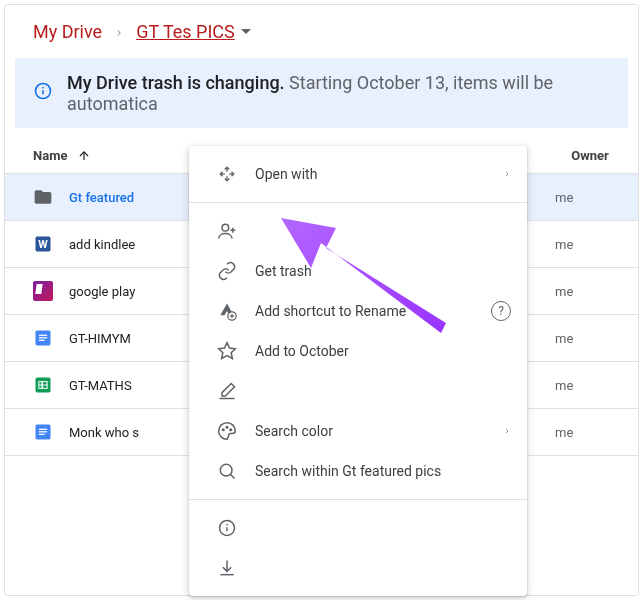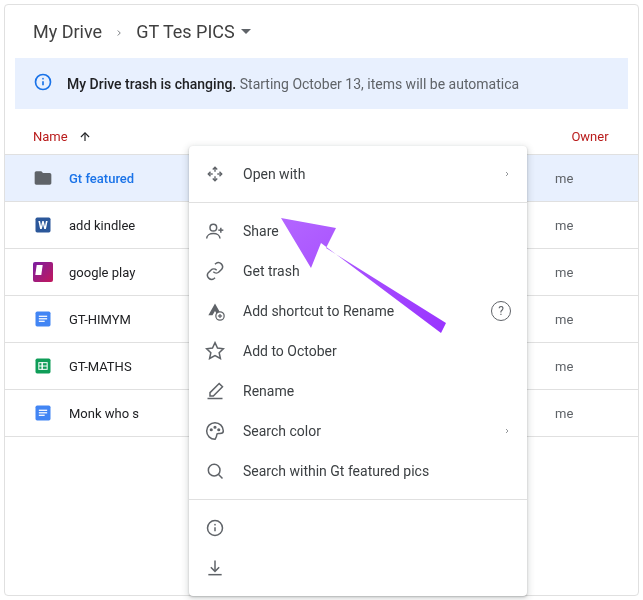--- a/index.html
+++ b/index.html
@@ -1,39 +1,39 @@
 <!DOCTYPE html>
 <html><head>
   <meta charset="utf-8">
   <style>
     * { margin: 0; padding: 0; box-sizing: border-box; font-family: 'Google Sans', Roboto, Arial, sans-serif; }
     body { background: #fff; width: 643px; height: 600px; overflow: hidden; position: relative; }
     .frame { border: 1px solid #e0e0e0; border-radius: 4px; margin: 4px; height: 592px; background: #fff; position: relative; }
-    .breadcrumb { display: flex; align-items: center; padding: 16px 28px 12px; gap: 12px; color: #404040; font-size: 18px; }
+    .breadcrumb { display: flex; align-items: center; padding: 16px 28px 12px; gap: 12px; color: #b91c1c; font-size: 18px; }
     .breadcrumb .chevron { color: #5f6368; }
-    .breadcrumb .current { display: flex; align-items: center; gap: 6px; }
-    .banner { background: #e8f0fe; display: flex; align-items: center; gap: 14px; padding: 14px 18px; margin: 4px 10px 0; font-size: 14px; color: #202124; }
+    .breadcrumb .current { display: flex; align-items: center; gap: 6px; text-decoration: underline; }
+    .banner { background: #e8f0fe; display: flex; align-items: center; gap: 14px; padding: 14px 18px; margin: 4px 10px 0; font-size: 18px; color: #202124; }
     .banner .info-icon { color: #1a73e8; }
     .banner .bold { font-weight: 500; }
     .banner .rest { color: #5f6368; font-weight: 400; }
-    .header-row { display: flex; align-items: center; padding: 20px 0 10px; font-size: 13px; color: #b91c1c; font-weight: 400; border-bottom: 1px solid #e0e0e0; }
+    .header-row { display: flex; align-items: center; padding: 20px 0 10px; font-size: 13px; color: #404040; font-weight: 700; border-bottom: 1px solid #e0e0e0; }
     .col-name { flex: 0 0 520px; padding-left: 28px; display: flex; align-items: center; gap: 10px; }
     .col-owner { flex: 0 0 100px; padding-left: 30px; text-align: center; }
     .rows { }
     .row { display: flex; align-items: center; height: 47px; border-bottom: 1px solid #e0e0e0; font-size: 13px; color: #5f6368; }
     .row .name-cell { flex: 0 0 520px; padding-left: 28px; display: flex; align-items: center; gap: 16px; color: #202124; font-weight: 400; }
     .row .owner-cell { flex: 0 0 100px; padding-left: 30px; }
     .row.selected { background: #e8f0fe; }
     .row.selected .name-cell { color: #1a73e8; font-weight: 500; }
     .file-icon { width: 20px; height: 20px; display: flex; align-items: center; justify-content: center; }
     .thumb { width: 20px; height: 20px; background: linear-gradient(135deg,#7b1fa2,#c2185b); border-radius: 2px; position: relative; }
     .thumb::after { content: ''; position: absolute; top: 3px; left: 3px; width: 6px; height: 10px; background: #fff; transform: skewX(-8deg); }
 
     .context-menu { position: absolute; top: 141px; left: 184px; width: 338px; background: #fff; border-radius: 4px; box-shadow: 0 2px 6px 2px rgba(60,64,67,0.15), 0 1px 2px rgba(60,64,67,0.3); padding: 8px 0; z-index: 50; }
-    .menu-item { display: flex; align-items: center; height: 40px; padding: 0 16px; gap: 18px; font-size: 14px; color: #3c4043; cursor: pointer; position: relative; }
+    .menu-item { display: flex; align-items: center; height: 40px; padding: 0 16px; gap: 18px; font-size: 14px; color: #3c4043; cursor: pointer; position: relative; margin-left: 12px; }
     .menu-item .mi-icon { width: 20px; height: 20px; color: #5f6368; display: flex; align-items: center; justify-content: center; flex-shrink: 0; }
     .menu-item .mi-label { flex: 1; }
     .menu-item .mi-right { color: #5f6368; display: flex; align-items: center; }
     .menu-divider { height: 1px; background: #e0e0e0; margin: 8px 0; }
     .help-circle { width: 20px; height: 20px; border: 1.5px solid #5f6368; border-radius: 50%; display: flex; align-items: center; justify-content: center; font-size: 12px; color: #5f6368; }
 
     .arrow-overlay { position: absolute; top: 208px; left: 276px; z-index: 60; pointer-events: none; }
   </style>
 </head>
 <body>
@@ -193,21 +193,20 @@
 
     <div class="menu-item">
       <span class="mi-icon">
         <svg width="20" height="20" viewBox="0 0 24 24" fill="none" stroke="#5f6368" stroke-width="1.8">
             <circle cx="10" cy="8" r="4"></circle>
             <path d="M2 21c0-4 4-6 8-6s8 2 8 6"></path>
             <line x1="19" y1="8" x2="19" y2="14"></line>
             <line x1="16" y1="11" x2="22" y2="11"></line>
           </svg>
       </span>
-      <span class="mi-label">Share</span>
     </div>
 
     <div class="menu-item">
       <span class="mi-icon">
         <svg width="20" height="20" viewBox="0 0 24 24" fill="none" stroke="#5f6368" stroke-width="1.8">
             <path d="M10 13a5 5 0 0 0 7 0l3-3a5 5 0 0 0-7-7l-1 1"></path>
             <path d="M14 11a5 5 0 0 0-7 0l-3 3a5 5 0 0 0 7 7l1-1"></path>
           </svg>
       </span>
       <span class="mi-label">Get trash</span>
@@ -238,21 +237,20 @@
       <span class="mi-label">Add to October</span>
     </div>
 
     <div class="menu-item">
       <span class="mi-icon">
         <svg width="20" height="20" viewBox="0 0 24 24" fill="none" stroke="#5f6368" stroke-width="1.8">
             <path d="M17 3l4 4-11 11H6v-4z"></path>
             <line x1="3" y1="21" x2="21" y2="21"></line>
           </svg>
       </span>
-      <span class="mi-label">Rename</span>
     </div>
 
     <div class="menu-item">
       <span class="mi-icon">
         <svg width="20" height="20" viewBox="0 0 24 24" fill="none" stroke="#5f6368" stroke-width="1.8">
             <path d="M12 22a10 10 0 1 1 10-10c0 2-2 3-4 3h-2a2 2 0 0 0-2 2c0 2-1 3-2 5z"></path>
             <circle cx="7.5" cy="10.5" r="1" fill="#5f6368"></circle>
             <circle cx="12" cy="7.5" r="1" fill="#5f6368"></circle>
             <circle cx="16.5" cy="10.5" r="1" fill="#5f6368"></circle>
           </svg>

